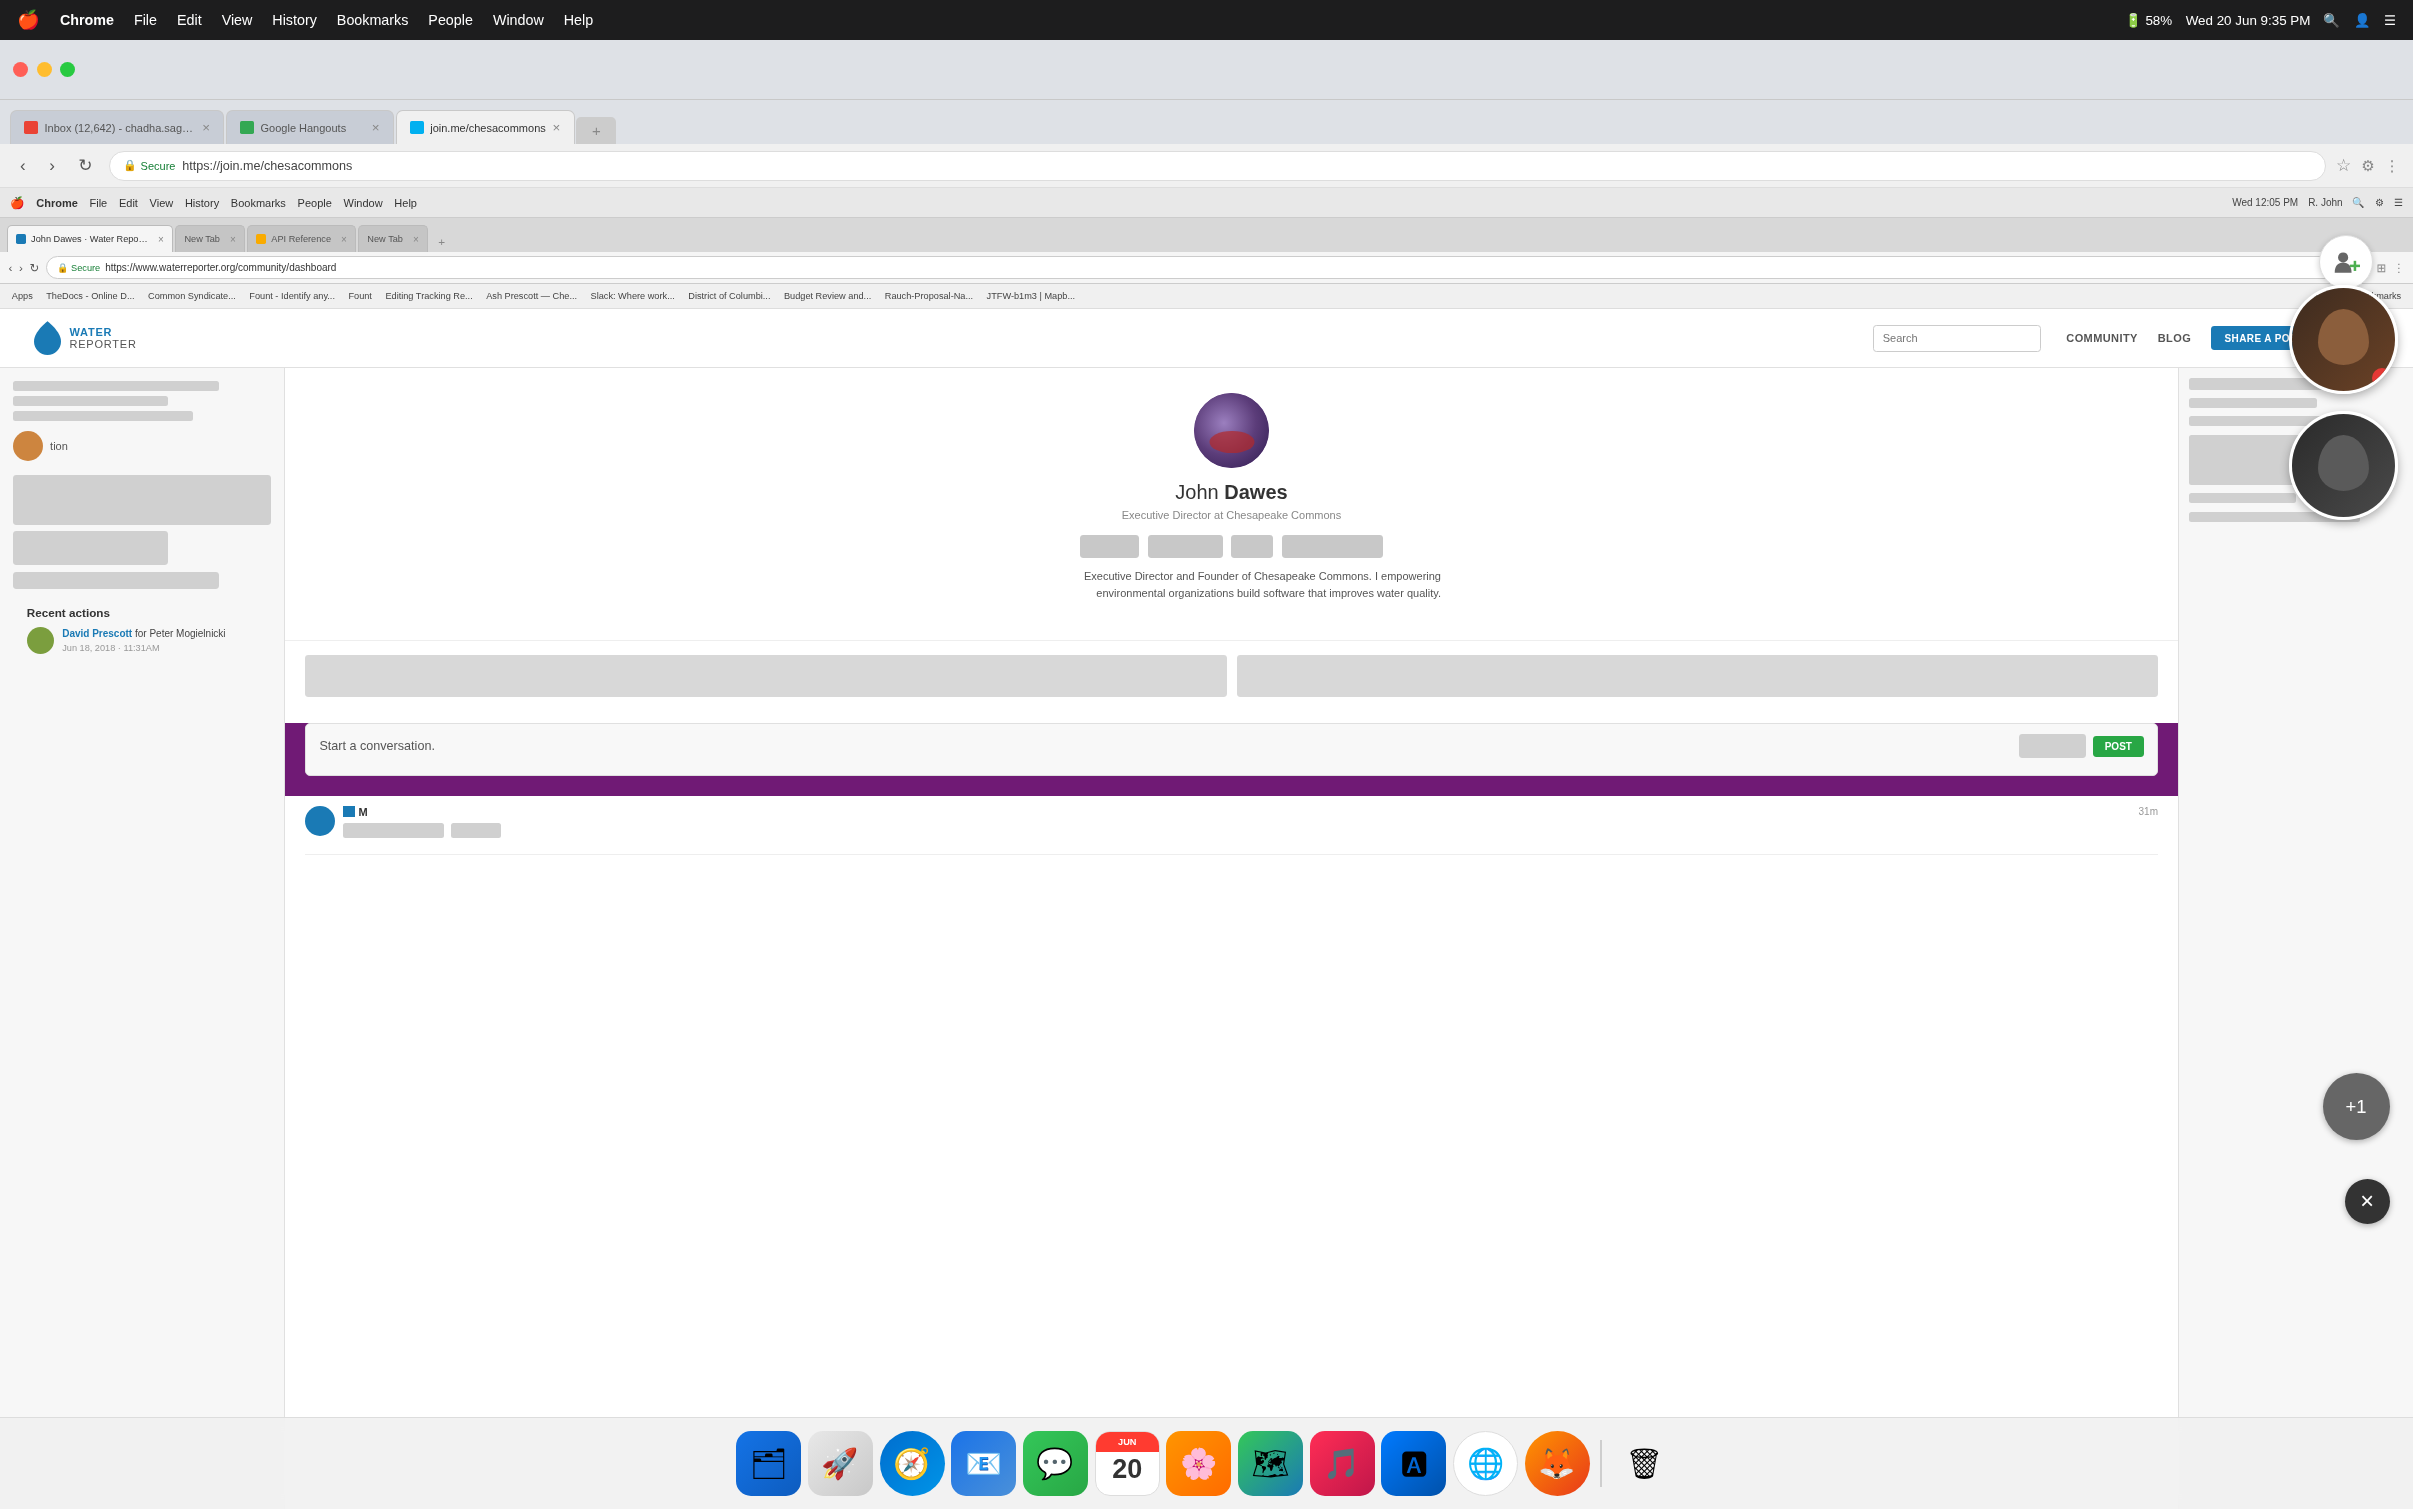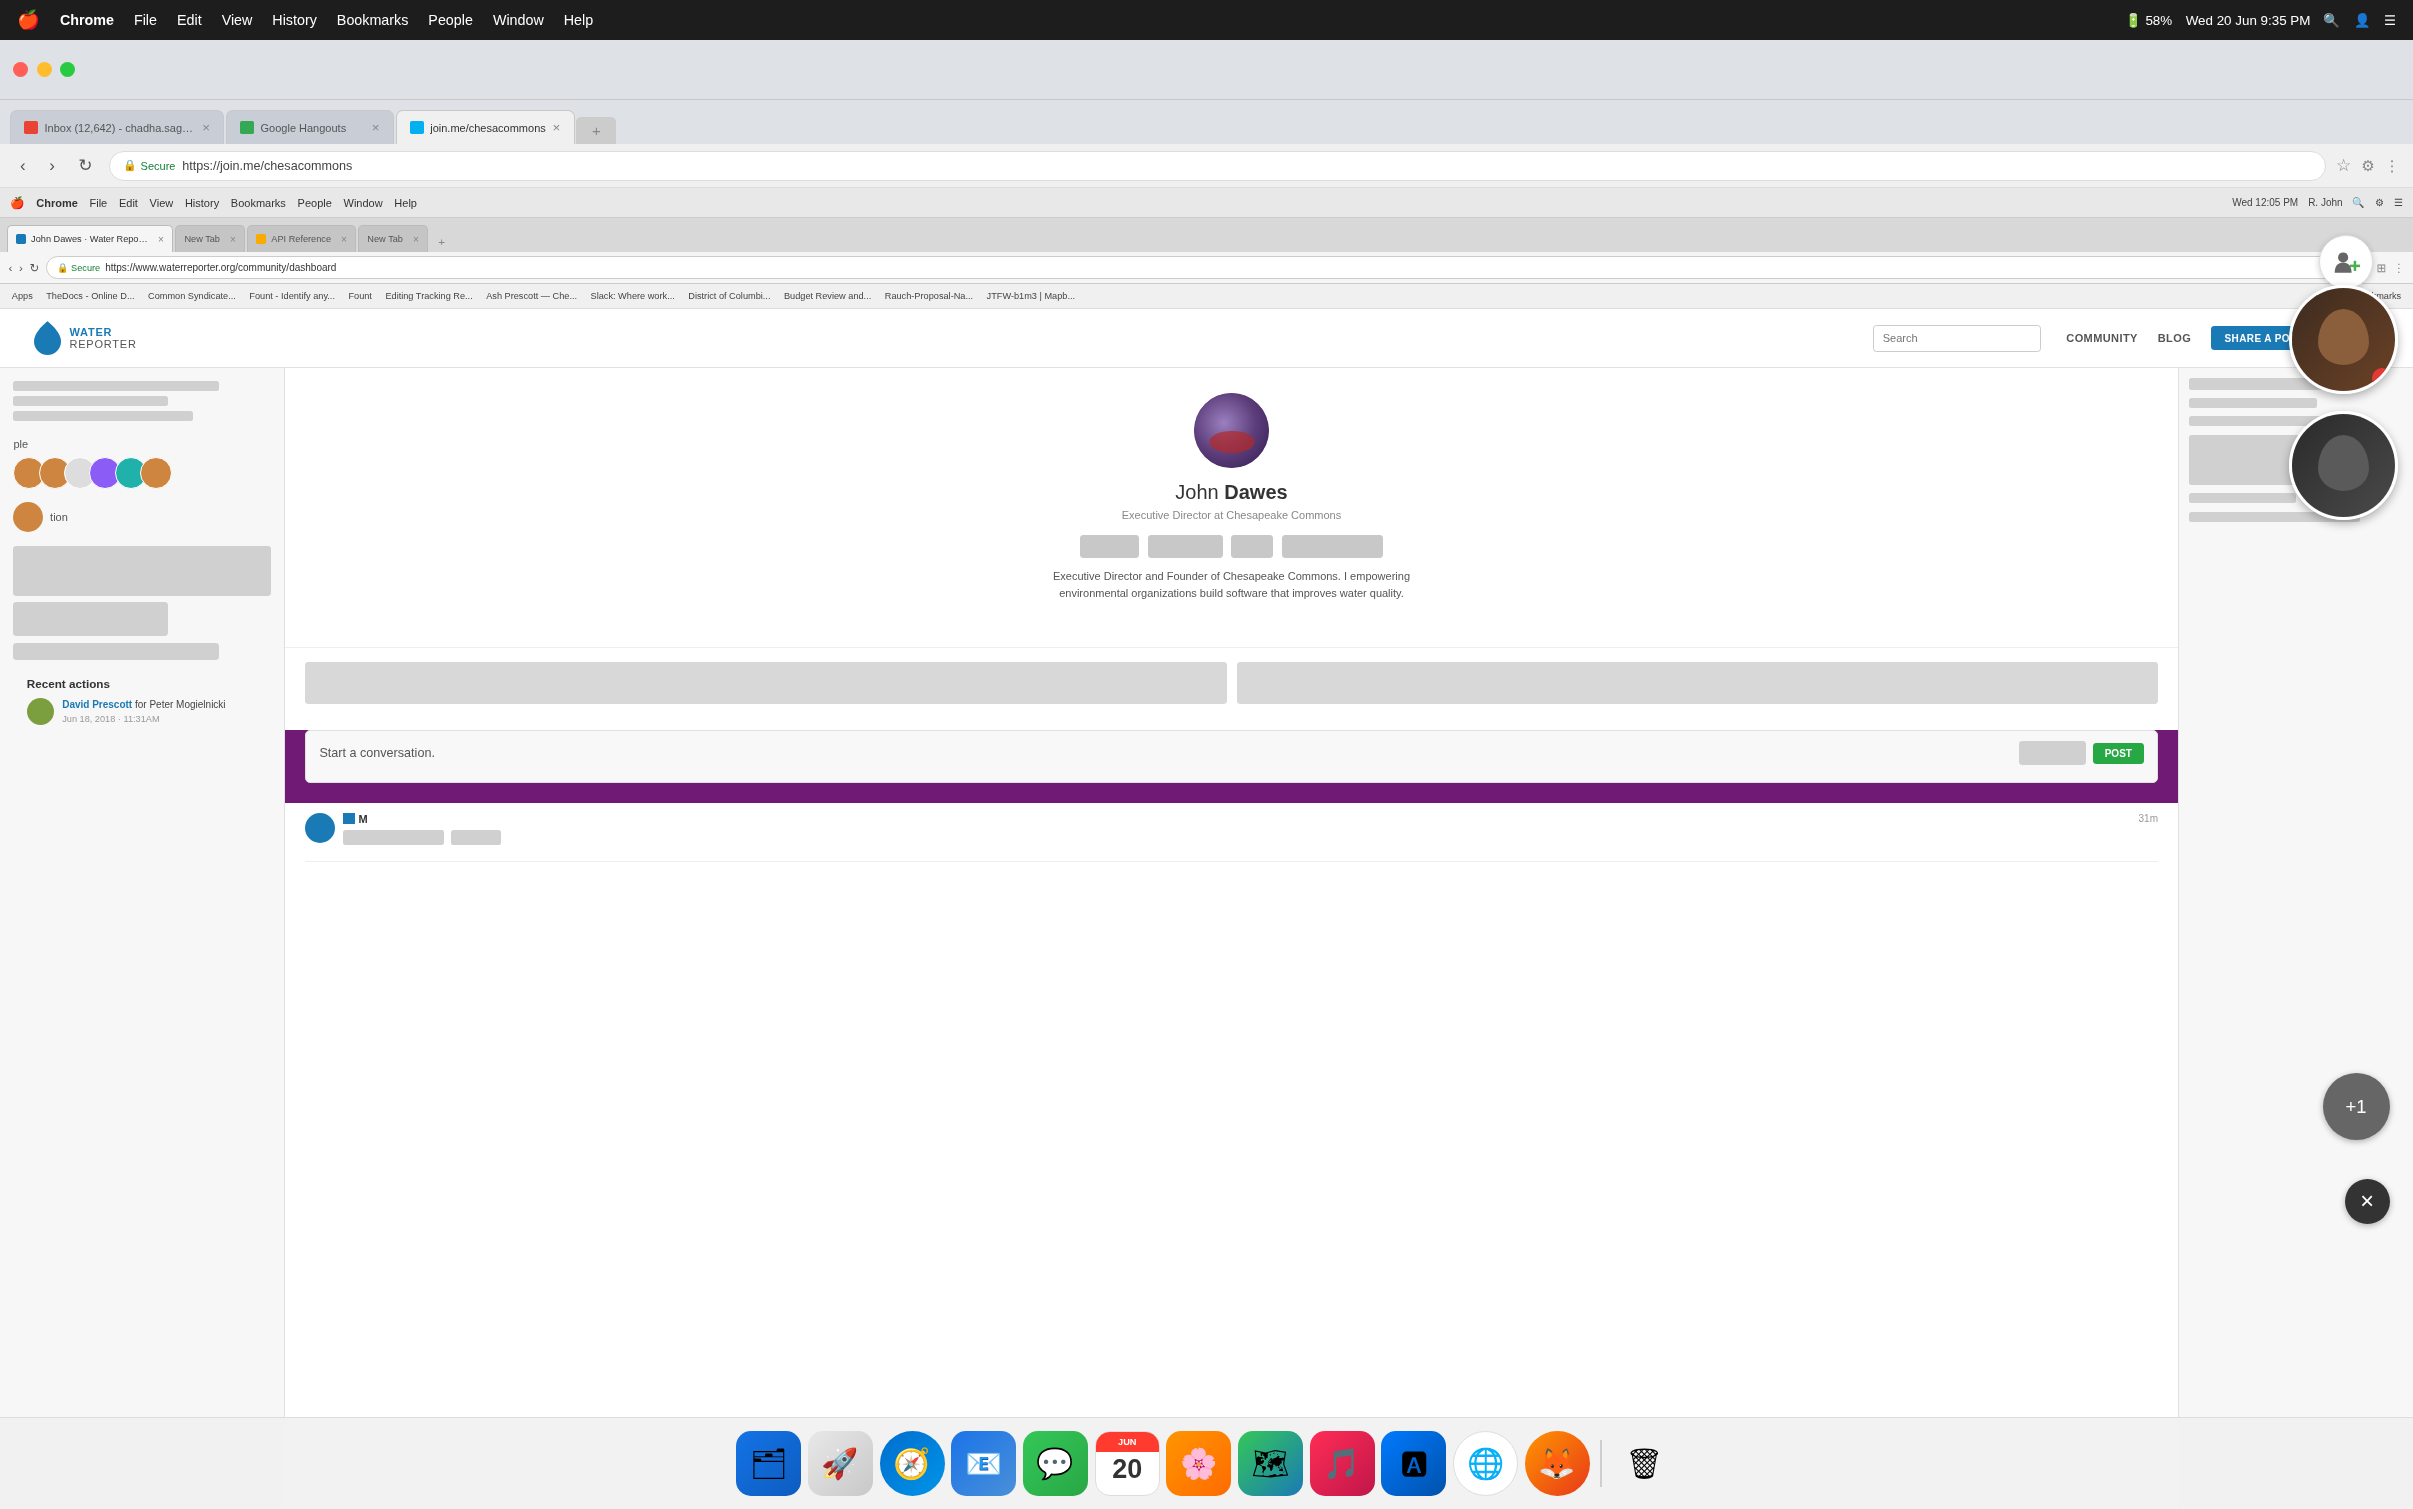--- a/index.html
+++ b/index.html
@@ -376,22 +376,22 @@
     .profile-title {
       font-size: 11px;
       color: #888;
       margin-bottom: 13.4px;
     }
     .profile-bio {
       font-size: 11px;
       color: #555;
       line-height: 1.5;
       max-width: 419px;
-      margin: 0 auto 21px;
-      text-align: center;
+      margin: 0 auto 14px;
+      text-align: right;
     }
     .post-box {
       background: #f8f8f8;
       border: 0.8px solid #e0e0e0;
       border-radius: 5px;
       padding: 10px 13.4px;
       margin-bottom: 10px;
     }
     .post-header {
       display: flex;
@@ -755,31 +755,20 @@
       </div>
 
       <div class="wr-main">
 
         <div class="wr-left">
           <div style="margin-bottom:10px;">
             <div class="gray-row" style="width:80%;"></div>
             <div class="gray-row" style="width:60%;"></div>
             <div class="gray-row" style="width:70%;"></div>
           </div>
-          <div class="people-section">
-            <div style="font-size:11px;color:#555;margin-bottom:6.7px;">ple</div>
-            <div class="people-avatars">
-              <div class="people-avatar orange"></div>
-              <div class="people-avatar orange"></div>
-              <div class="people-avatar" style="background:#ddd;"></div>
-              <div class="people-avatar purple"></div>
-              <div class="people-avatar teal"></div>
-              <div class="people-avatar orange"></div>
-            </div>
-          </div>
           <div style="margin-top:6.7px;font-size:11px;color:#555;">
             <div style="display:flex;align-items:center;gap:6.7px;">
               <div style="width:30px;height:30px;border-radius:50%;background:#cd853f;"></div>
               <span>tion</span>
             </div>
           </div>
 
           <div style="margin-top:13.4px;">
             <div style="height:50px;background:#d0d0d0;border-radius:3.4px;margin-bottom:6.7px;"></div>
             <div style="height:34px;background:#d0d0d0;border-radius:3.4px;margin-bottom:6.7px;width:60%;"></div>

